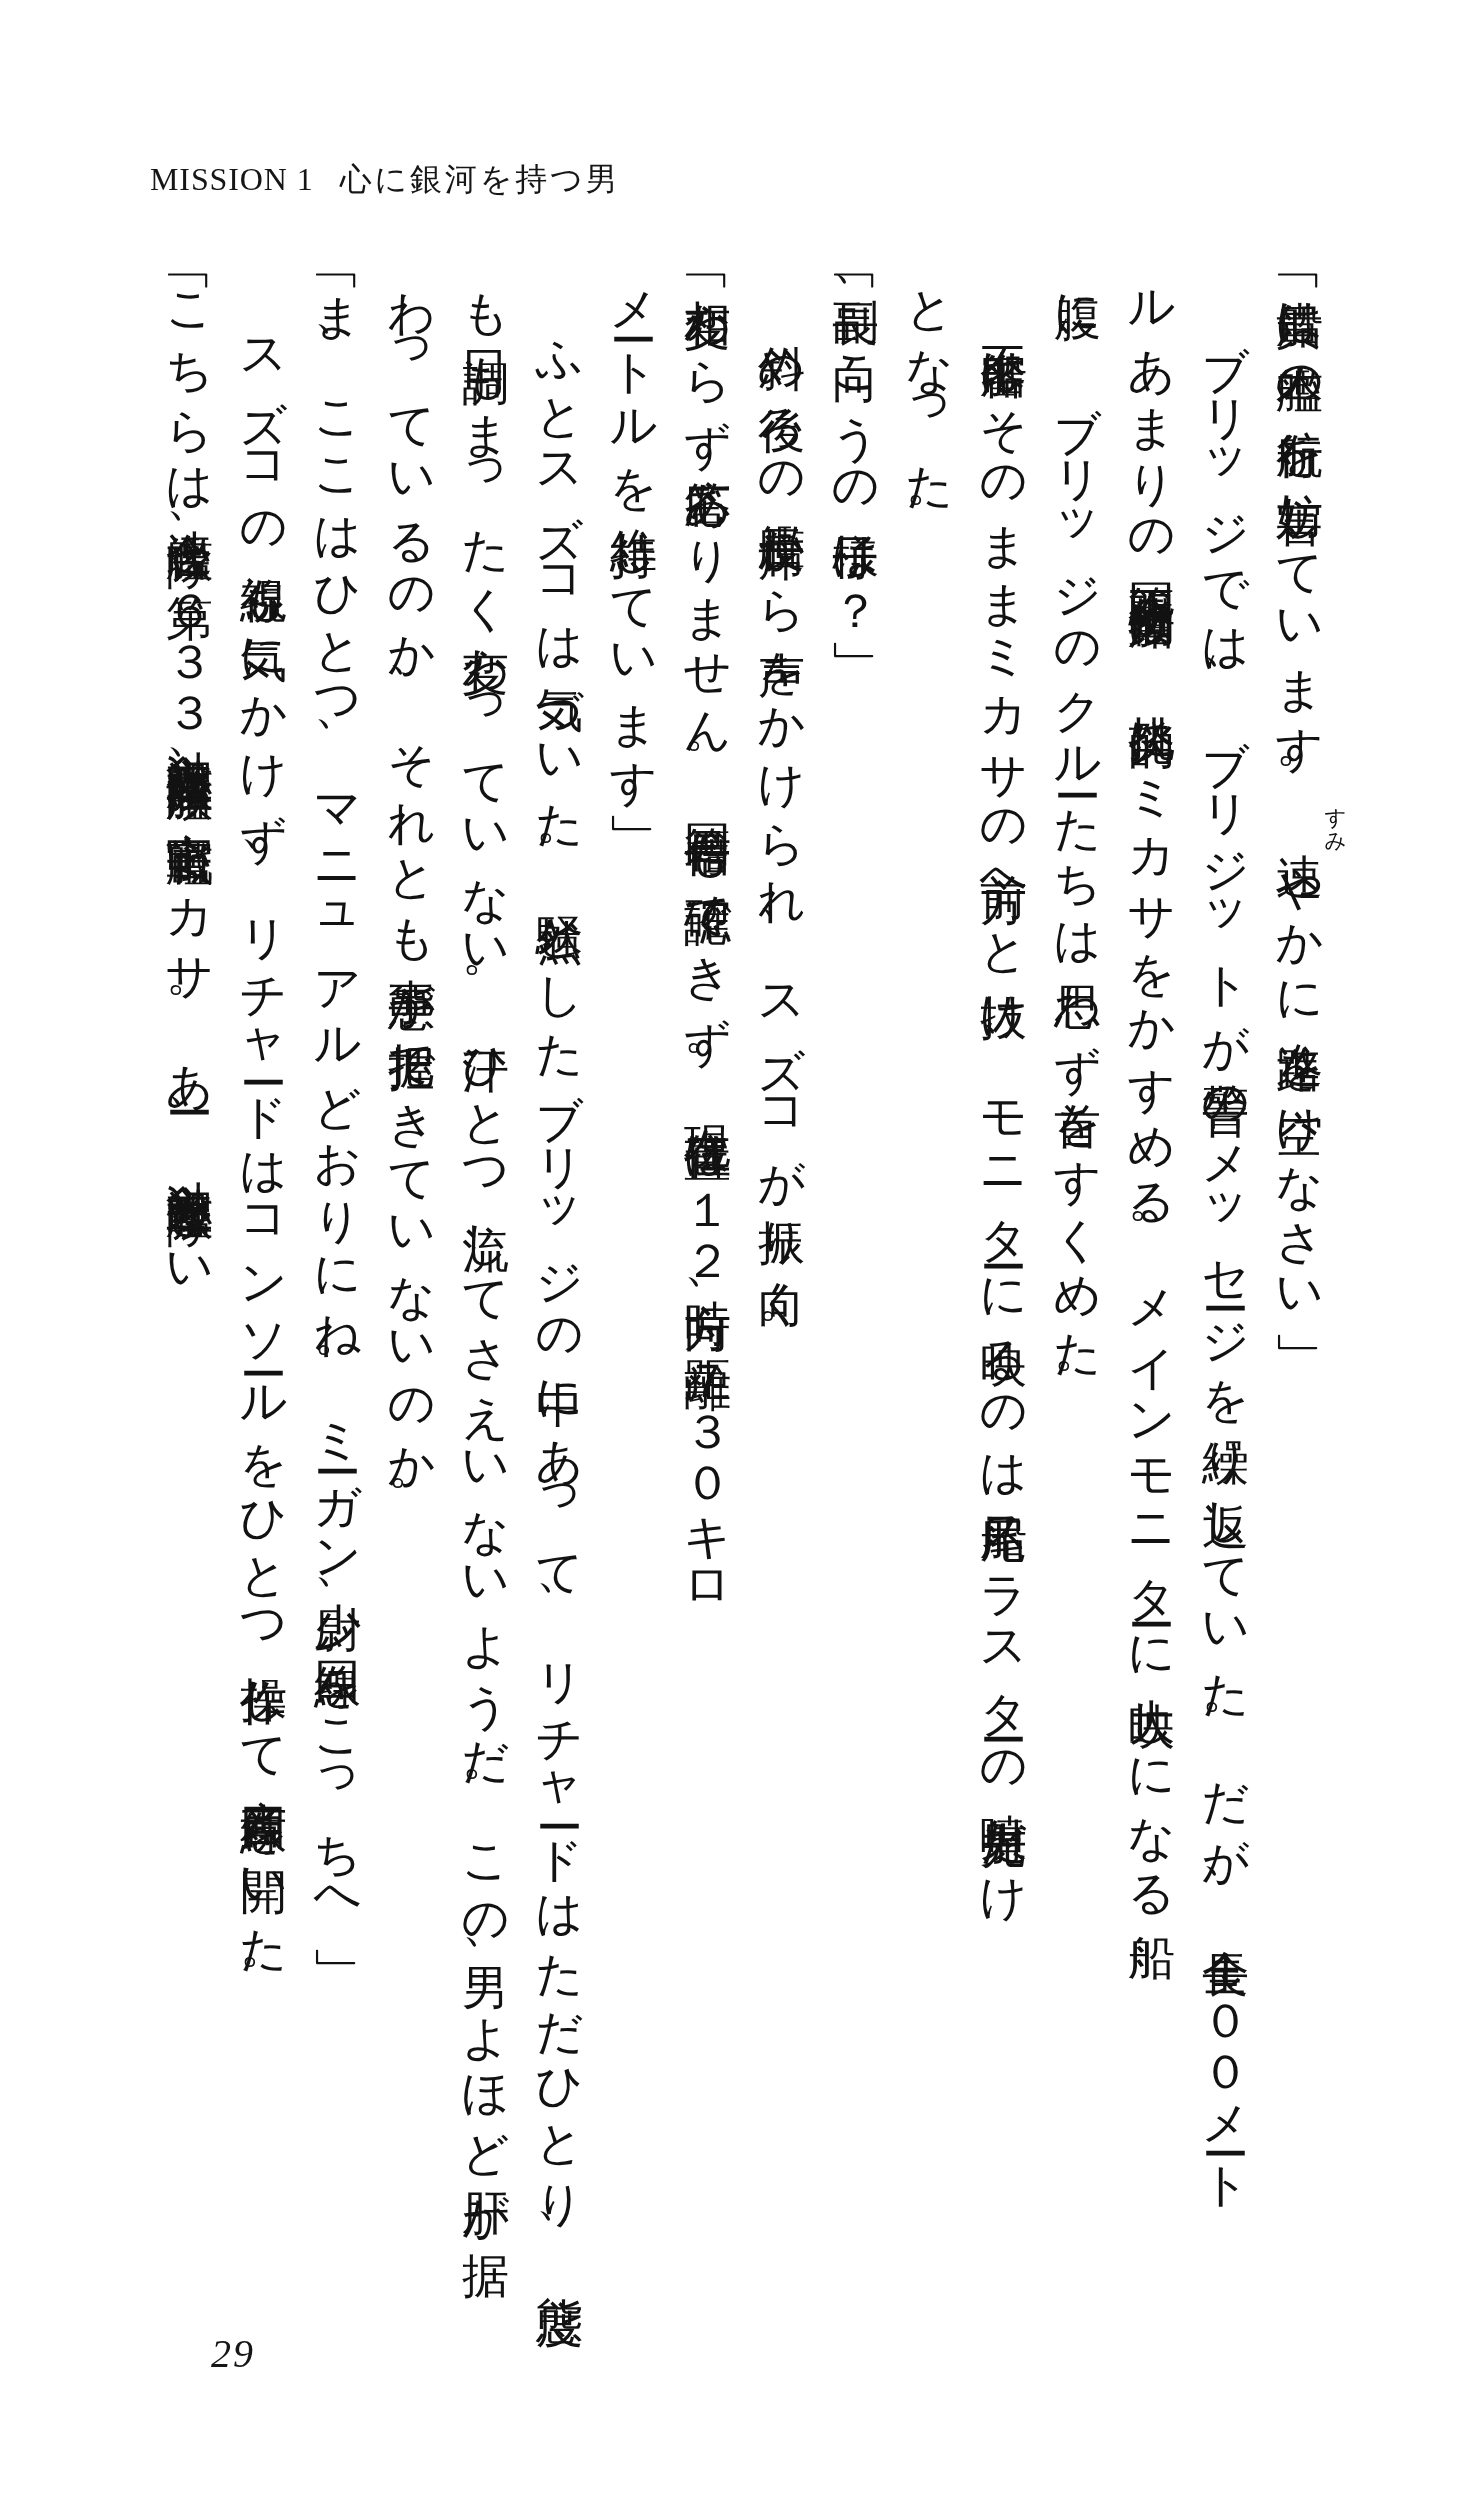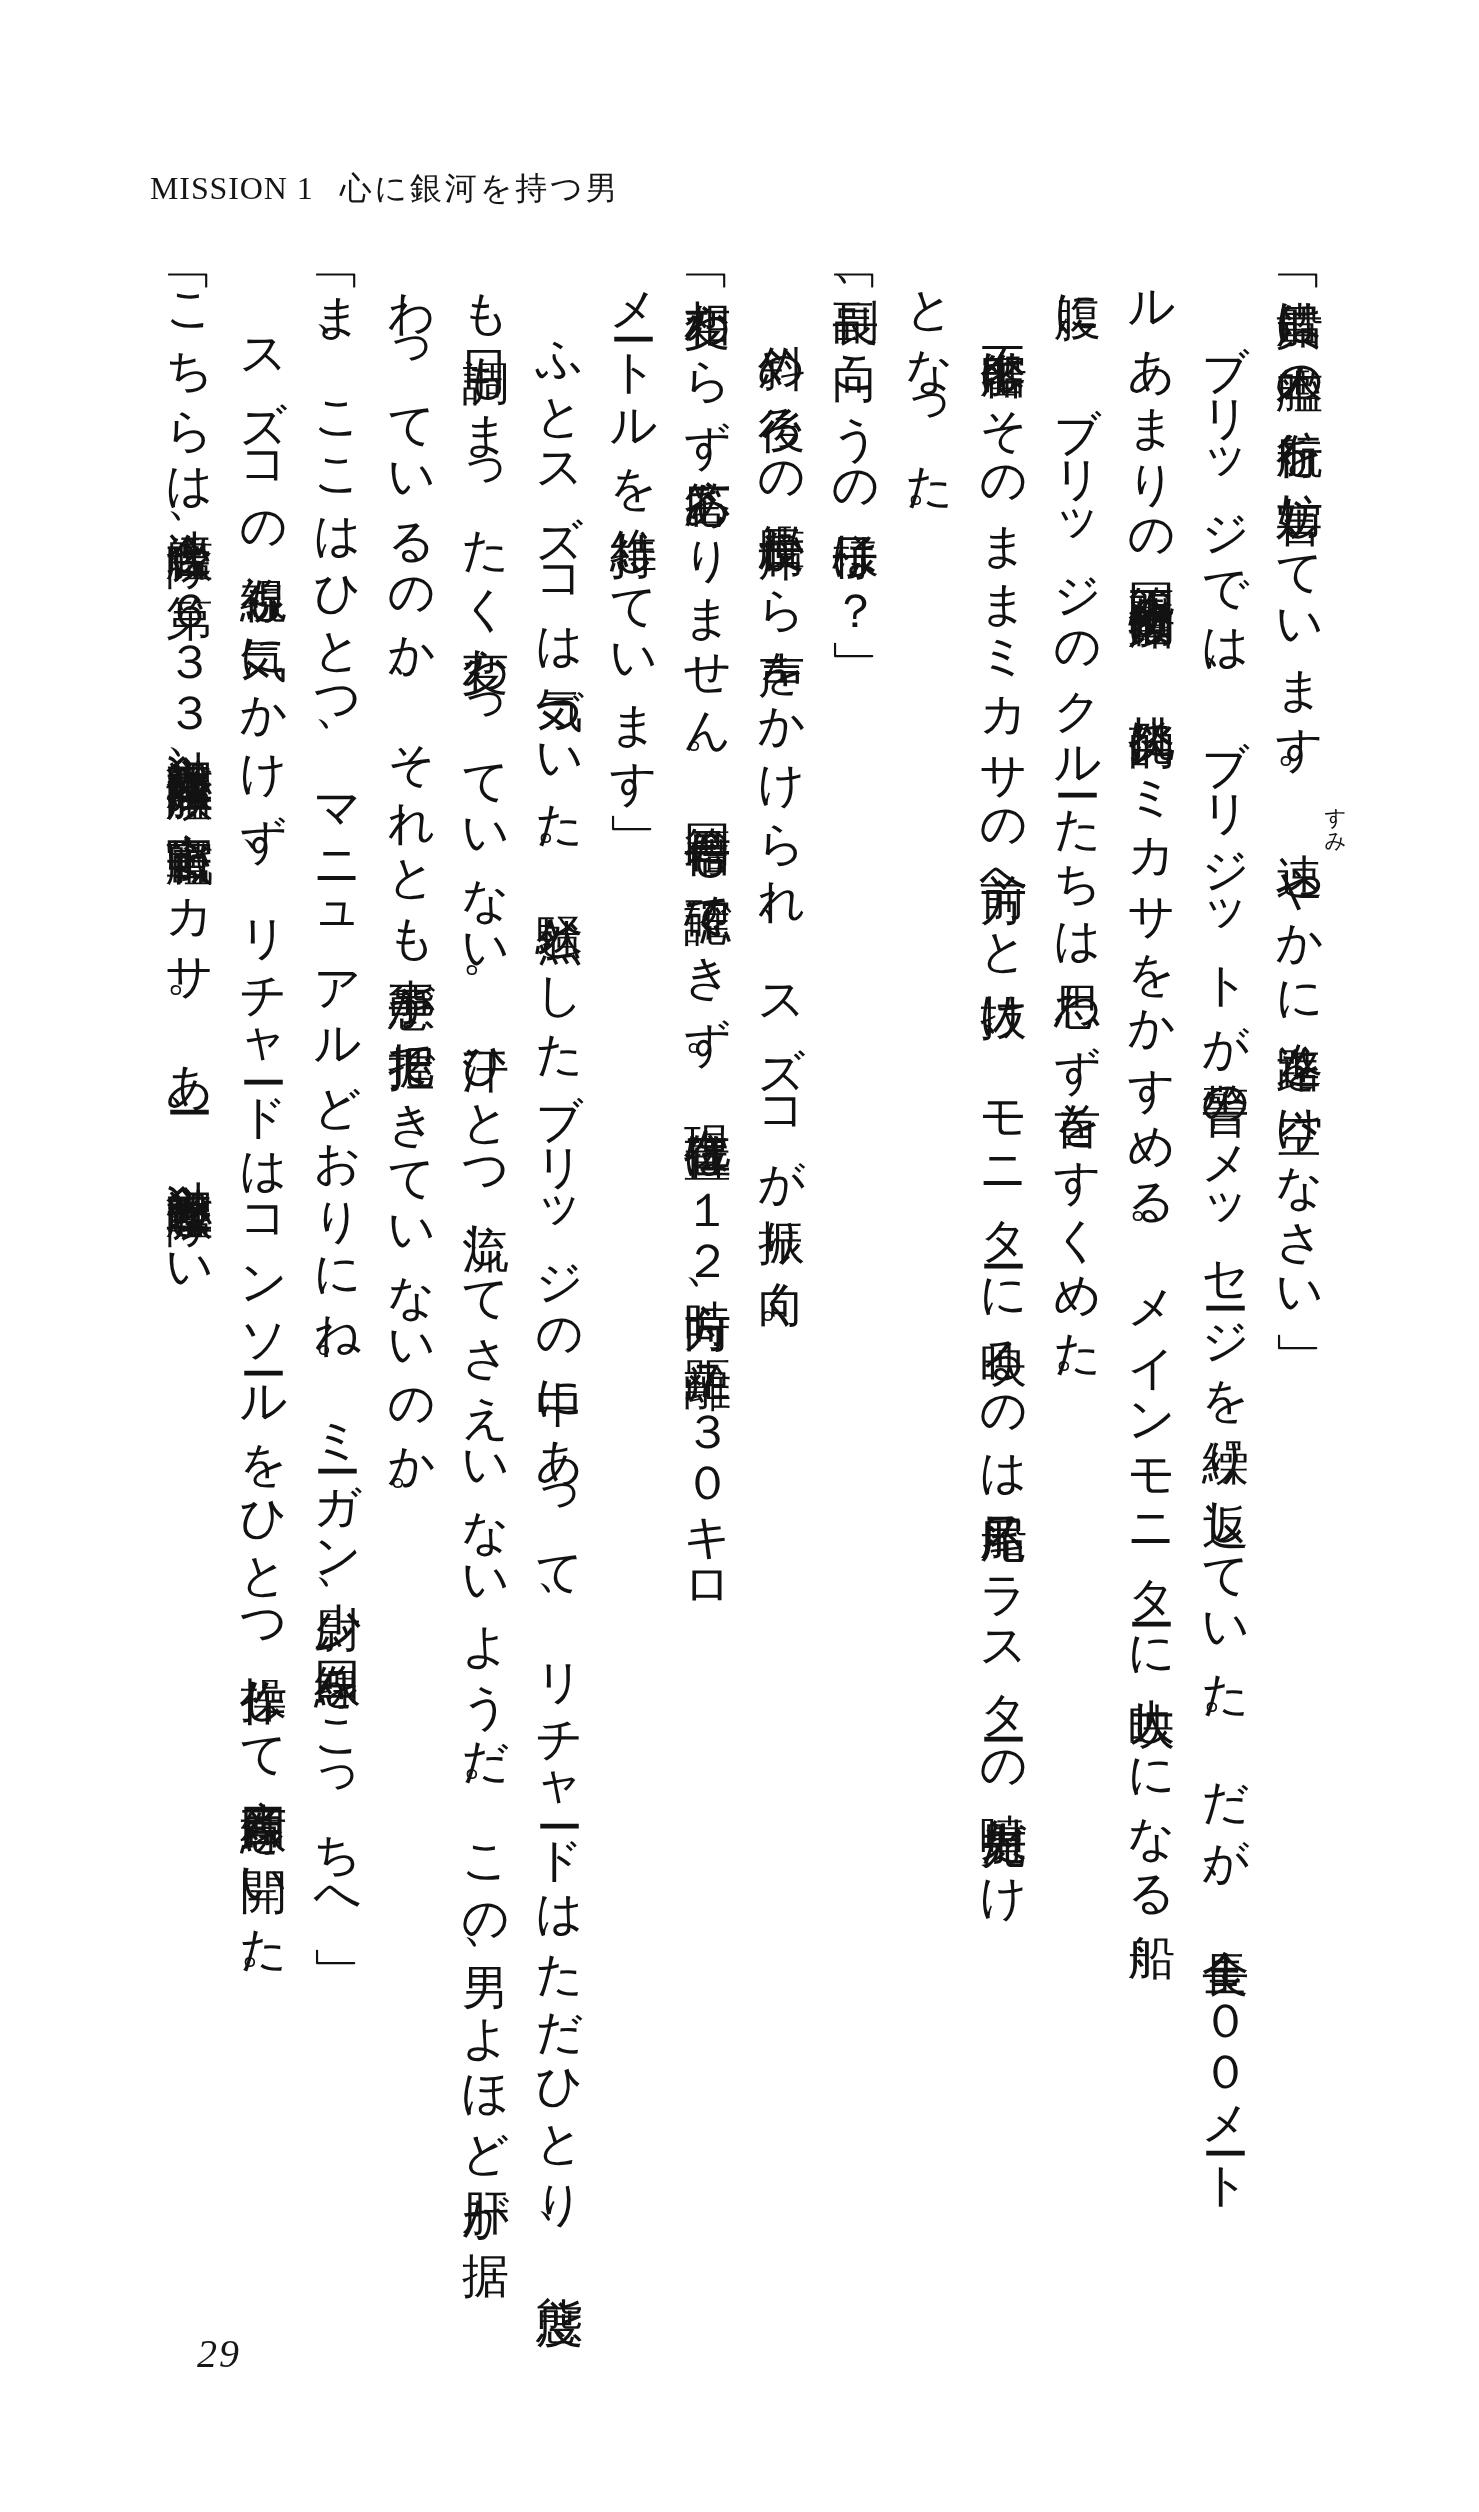--- a/index.html
+++ b/index.html
@@ -3,37 +3,37 @@
 <meta charset="utf-8">
 <style>
   html,body{margin:0;padding:0;}
   body{
     width:1479px;height:2512px;background:#ffffff;position:relative;overflow:hidden;
     font-family:"Liberation Serif","DejaVu Serif",serif;
   }
   .book-page{position:absolute;inset:0;background:#ffffff;}
   
   .page-header{
-    position:absolute;left:150px;top:167px;
+    position:absolute;left:150px;top:158px;
     font-size:32px;color:#161616;white-space:nowrap;letter-spacing:0.9px;
   }
   .page-header .chapter-title{margin-left:26px;letter-spacing:2.8px;}
   
   .vtext{
     position:absolute;top:259px;right:133px;width:1200px;height:2173px;
     writing-mode:vertical-rl;text-orientation:mixed;
     font-size:47px;line-height:74px;letter-spacing:3.7px;color:#121212;
   }
   .line{height:100%;}
   .line.indent{text-indent:50px;}
   ruby{ruby-align:center;}
   rt{font-size:21.4px;letter-spacing:1.9px;font-weight:normal;}
   
   .page-number{
-    position:absolute;left:197px;top:2330px;
+    position:absolute;left:211px;top:2330px;
     font-size:40px;font-style:italic;color:#161616;letter-spacing:1.9px;
   }
 </style>
 </head>
 <body>
 
 <div class="book-page">
 
   <div class="page-header">
     <span class="chapter-label">MISSION 1</span><span class="chapter-title">心に銀河を持つ男</span>

